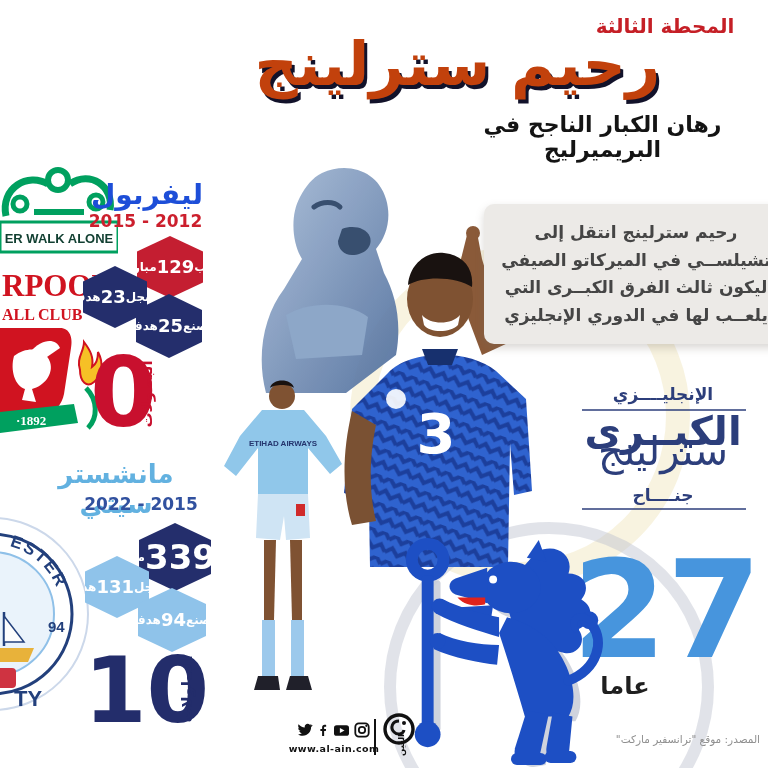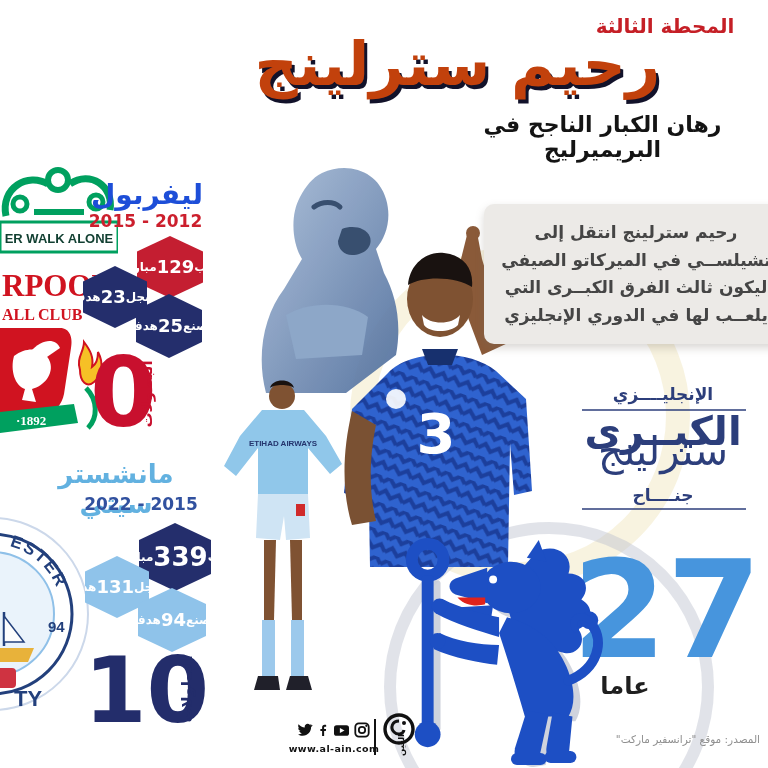--- a/index.html
+++ b/index.html
@@ -157,21 +157,21 @@
     <path d="M-20,132 L34,132 L28,146 L-16,146 Z" fill="#e8b23a"></path>
     <rect x="-10" y="152" width="26" height="20" rx="4" fill="#cf3341"></rect>
     <text x="14" y="190" font-size="22" font-weight="bold" fill="#23407c" font-family="Liberation Sans, sans-serif">TY</text>
   </svg>
 
   <div class="abs ctr rtl club-name-city">مانشستر سيتي</div>
   <div class="abs ctr ltr club-years-city">2022 - 2015</div>
 
   <div class="hex hex-navy" style="top:523px;left:139px;width:72px;height:68px;">
     <span class="a">لعب</span>
-    <span class="v" style="font-size:26px">339</span>
+    <span class="v" style="font-size:34px">339</span>
     <span class="u">مباراة</span>
   </div>
   <div class="hex hex-sky" style="top:556px;left:85px;width:64px;height:62px;">
     <span class="a">سجل</span>
     <span class="v">131</span>
     <span class="u">هدفا</span>
   </div>
   <div class="hex hex-sky" style="top:588px;left:138px;width:68px;height:64px;">
     <span class="a">صنع</span>
     <span class="v">94</span>

